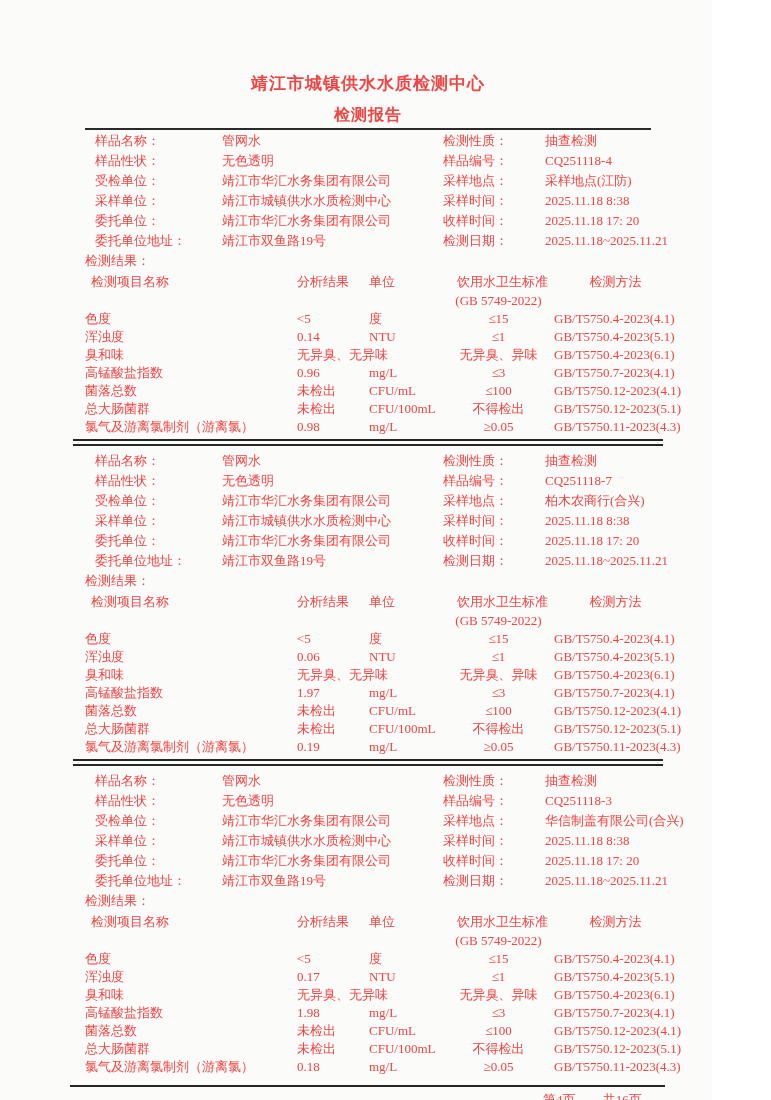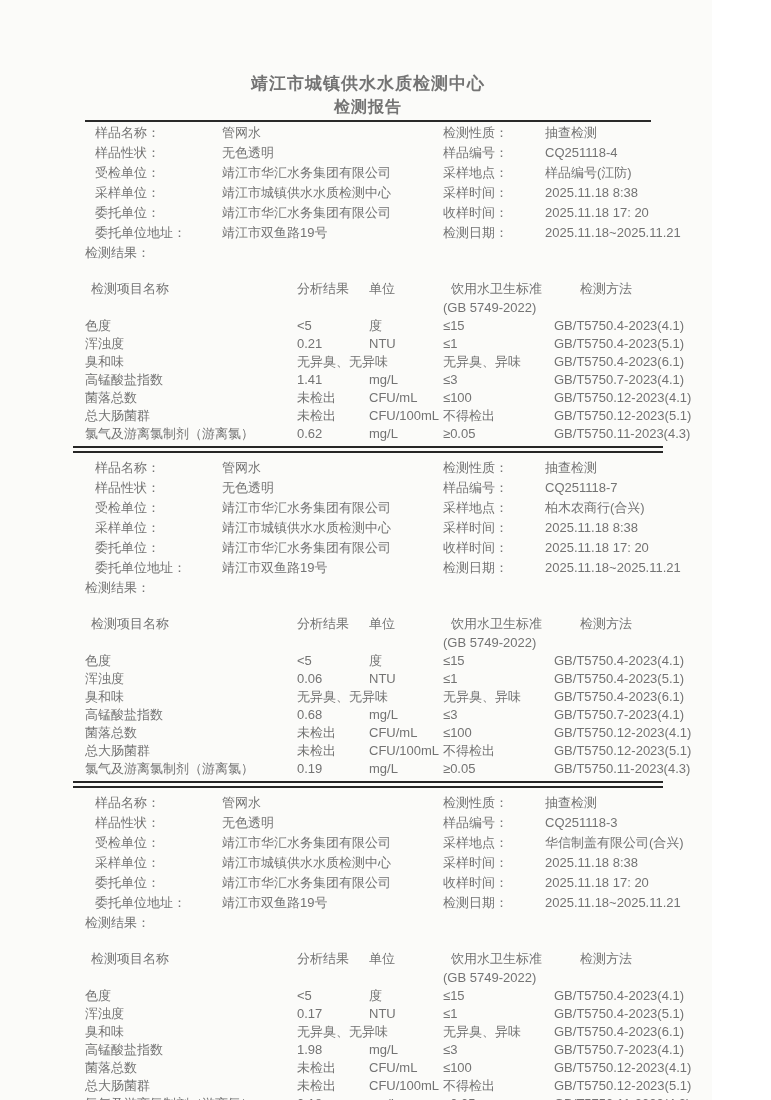--- a/index.html
+++ b/index.html
@@ -1,67 +1,67 @@
 <!DOCTYPE html>
 <html><head>
 <meta charset="utf-8">
 <style>
   html, body { margin: 0; padding: 0; }
   .page {
     position: relative;
     width: 712px;
     height: 1100px;
     background: #fbfbf9;
-    color: #737373;
-    font-family: Liberation Sans, sans-serif;
+    color: #ef4444;
+    font-family: Liberation Serif, serif;
     font-size: 13px;
     overflow: hidden;
     box-sizing: border-box;
   }
   .doc { padding: 73px 61px 0 85px; }
   .title-block { text-align: center; }
   .doc-title {
     font-size: 17px;
     font-weight: 700;
     letter-spacing: 1px;
     line-height: 22px;
   }
   .doc-subtitle {
     font-size: 16px;
     font-weight: 700;
     letter-spacing: 1px;
     line-height: 20px;
-    margin-top: 2px;
+    margin-top: 10px;
   }
   .rule-heavy {
     border-top: 2.5px solid #2a2a2a;
     margin-top: 3px;
   }
   
   .fields { padding-left: 10px; margin-top: 1px; }
   .field-row {
     display: grid;
     grid-template-columns: 127px 221px 102px 1fr;
     line-height: 20px;
     white-space: nowrap;
   }
   
   .results-label { line-height: 18px; margin-top: 1px; }
-  .rtable { margin-top: 17px; }
+  .rtable { margin-top: 2px; }
   .rrow {
     display: grid;
     grid-template-columns: 212px 72px 74px 111px 1fr;
     line-height: 18px;
     white-space: nowrap;
   }
   .rrow.rhead { line-height: 19px; }
   .rhead .c-item { padding-left: 6px; }
   .rhead .c-standard .l1 { padding-left: 8px; }
   .rhead .c-method { padding-left: 26px; }
-  .c-standard, .c-method { overflow: visible; }
+  .c-standard, .c-method { overflow: visible; text-align: center; }
   
   .section-divider {
     height: 3px;
     border-top: 2px solid #262626;
     border-bottom: 2px solid #262626;
     margin: 3px -12px 5px -12px;
   }
   .report-section:last-of-type .section-divider { display: none; }
   .footer-rule {
     border-top: 2px solid #262626;
@@ -97,21 +97,21 @@
           <div class="field-row">
           <span class="fl-label">样品性状：</span>
           <span class="fl-value">无色透明</span>
           <span class="fr-label">样品编号：</span>
           <span class="fr-value">CQ251118-4</span>
         </div>
           <div class="field-row">
           <span class="fl-label">受检单位：</span>
           <span class="fl-value">靖江市华汇水务集团有限公司</span>
           <span class="fr-label">采样地点：</span>
-          <span class="fr-value">样品编号(江防)</span>
+          <span class="fr-value">采样地点(江防)</span>
         </div>
           <div class="field-row">
           <span class="fl-label">采样单位：</span>
           <span class="fl-value">靖江市城镇供水水质检测中心</span>
           <span class="fr-label">采样时间：</span>
           <span class="fr-value">2025.11.18 8:38</span>
         </div>
           <div class="field-row">
           <span class="fl-label">委托单位：</span>
           <span class="fl-value">靖江市华汇水务集团有限公司</span>
@@ -141,56 +141,56 @@
         </div>
         <div class="rrow">
           <span class="c-item">色度</span>
           <span class="c-result">&lt;5</span>
           <span class="c-unit">度</span>
           <span class="c-standard">≤15</span>
           <span class="c-method">GB/T5750.4-2023(4.1)</span>
         </div>
           <div class="rrow">
           <span class="c-item">浑浊度</span>
-          <span class="c-result">0.21</span>
+          <span class="c-result">0.14</span>
           <span class="c-unit">NTU</span>
           <span class="c-standard">≤1</span>
           <span class="c-method">GB/T5750.4-2023(5.1)</span>
         </div>
           <div class="rrow">
           <span class="c-item">臭和味</span>
           <span class="c-result">无异臭、无异味</span>
           <span class="c-unit"></span>
           <span class="c-standard">无异臭、异味</span>
           <span class="c-method">GB/T5750.4-2023(6.1)</span>
         </div>
           <div class="rrow">
           <span class="c-item">高锰酸盐指数</span>
-          <span class="c-result">1.41</span>
+          <span class="c-result">0.96</span>
           <span class="c-unit">mg/L</span>
           <span class="c-standard">≤3</span>
           <span class="c-method">GB/T5750.7-2023(4.1)</span>
         </div>
           <div class="rrow">
           <span class="c-item">菌落总数</span>
           <span class="c-result">未检出</span>
           <span class="c-unit">CFU/mL</span>
           <span class="c-standard">≤100</span>
           <span class="c-method">GB/T5750.12-2023(4.1)</span>
         </div>
           <div class="rrow">
           <span class="c-item">总大肠菌群</span>
           <span class="c-result">未检出</span>
           <span class="c-unit">CFU/100mL</span>
           <span class="c-standard">不得检出</span>
           <span class="c-method">GB/T5750.12-2023(5.1)</span>
         </div>
           <div class="rrow">
           <span class="c-item">氯气及游离氯制剂（游离氯）</span>
-          <span class="c-result">0.62</span>
+          <span class="c-result">0.98</span>
           <span class="c-unit">mg/L</span>
           <span class="c-standard">≥0.05</span>
           <span class="c-method">GB/T5750.11-2023(4.3)</span>
         </div>
       </div>
 
       <div class="section-divider"></div>
     </section>
       <section class="report-section">
       <div class="fields">
@@ -261,21 +261,21 @@
         </div>
           <div class="rrow">
           <span class="c-item">臭和味</span>
           <span class="c-result">无异臭、无异味</span>
           <span class="c-unit"></span>
           <span class="c-standard">无异臭、异味</span>
           <span class="c-method">GB/T5750.4-2023(6.1)</span>
         </div>
           <div class="rrow">
           <span class="c-item">高锰酸盐指数</span>
-          <span class="c-result">0.68</span>
+          <span class="c-result">1.97</span>
           <span class="c-unit">mg/L</span>
           <span class="c-standard">≤3</span>
           <span class="c-method">GB/T5750.7-2023(4.1)</span>
         </div>
           <div class="rrow">
           <span class="c-item">菌落总数</span>
           <span class="c-result">未检出</span>
           <span class="c-unit">CFU/mL</span>
           <span class="c-standard">≤100</span>
           <span class="c-method">GB/T5750.12-2023(4.1)</span>

